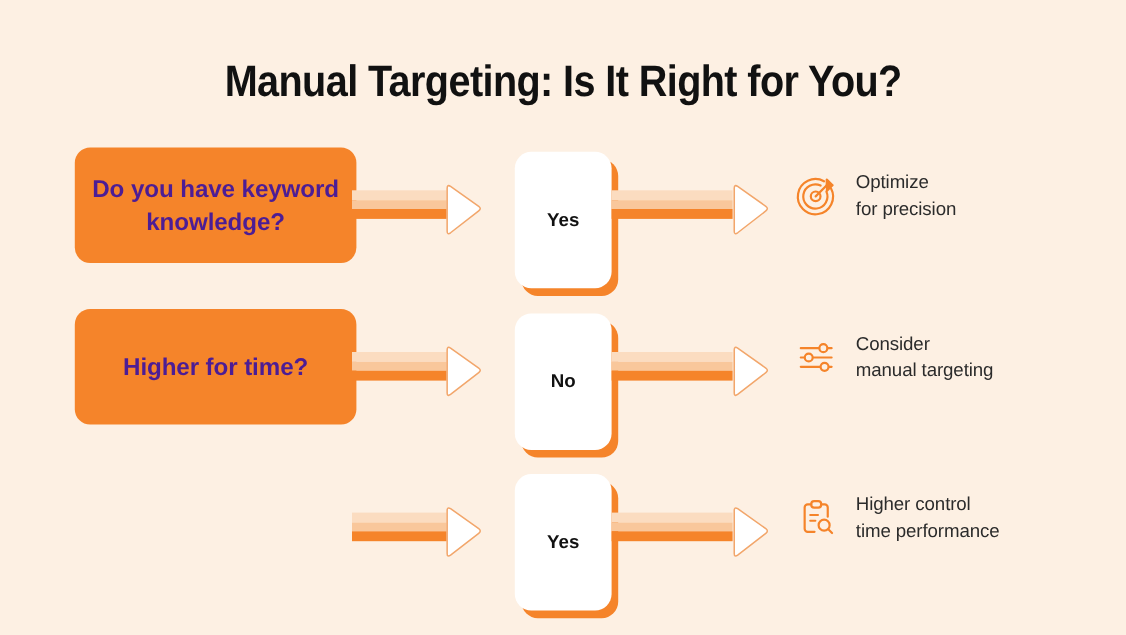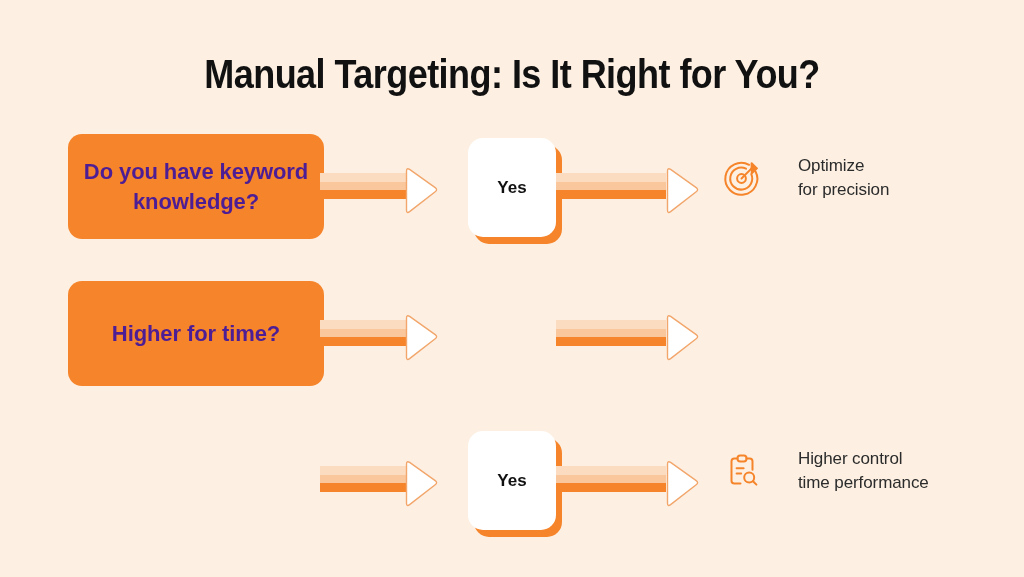--- a/index.html
+++ b/index.html
@@ -76,21 +76,21 @@
     width:38px; height:50px;
   }
   #arw-a-0, #arw-a-1, #arw-a-2 { left:402px; }
   #arw-b-0, #arw-b-1, #arw-b-2 { left:663px; }
   .arrow svg { display:block; width:38px; height:50px; overflow:visible; }
 
   
   .acard {
     position:absolute;
     left:468px; top:4px;
-    width:88px; height:99px;
+    width:88px; height:124px;
     background:#FFFFFF;
     border-radius:15px;
     display:flex; align-items:center; justify-content:center;
     box-shadow:6px 7px 0 0 #F5842A;
   }
   .acard .atext {
     color:#111111;
     font-size:17px;
     font-weight:bold;
   }
@@ -104,21 +104,20 @@
     gap:16px;
   }
   .result .ricon { width:40px; height:40px; flex:0 0 40px; }
   .result .ricon svg { display:block; width:40px; height:40px; }
   .result .rtext {
     color:#2B2B2B;
     font-size:17px;
     line-height:1.42;
     letter-spacing:-0.1px;
     white-space:pre-line;
-    margin-left:20px;
   }
 </style>
 </head>
 <body>
 
 <div class="title">Manual Targeting: Is It Right for You?</div>
 
 <div class="row" id="row-0">
 
   <div class="qbox">
@@ -180,33 +179,50 @@
     <div class="s2"></div>
     <div class="s3"></div>
   </div>
 
   <div class="arrow" id="arw-a-1">
     <svg viewBox="0 0 38 50">
         <path d="M4.5 5.2 Q4.5 1.5 7.6 3.4 L33.2 21.6 Q36 23.6 33.2 25.8 L7.6 45.6 Q4.5 47.8 4.5 44.2 Z" fill="#FFFFFF" stroke="#F2A66B" stroke-width="1.4" stroke-linejoin="round"></path>
       </svg>
   </div>
 
+  <div class="acard">
+    <div class="atext">No</div>
+  </div>
 
   <div class="bar" id="bar-b-1">
     <div class="s1"></div>
     <div class="s2"></div>
     <div class="s3"></div>
   </div>
 
   <div class="arrow" id="arw-b-1">
     <svg viewBox="0 0 38 50">
         <path d="M4.5 5.2 Q4.5 1.5 7.6 3.4 L33.2 21.6 Q36 23.6 33.2 25.8 L7.6 45.6 Q4.5 47.8 4.5 44.2 Z" fill="#FFFFFF" stroke="#F2A66B" stroke-width="1.4" stroke-linejoin="round"></path>
       </svg>
   </div>
 
+  <div class="result">
+    <div class="ricon">
+      <svg viewBox="0 0 40 40" fill="none" stroke="#F5842A" stroke-width="2" stroke-linecap="round">
+        <path d="M6 11.5h16.5M30.5 11.5H34"></path>
+        <circle cx="26.5" cy="11.5" r="3.6" fill="#FDF0E3"></circle>
+        <path d="M6 20h3.2M17.2 20H34"></path>
+        <circle cx="13.2" cy="20" r="3.6" fill="#FDF0E3"></circle>
+        <path d="M6 28.5h17.6M31.6 28.5H34"></path>
+        <circle cx="27.6" cy="28.5" r="3.6" fill="#FDF0E3"></circle>
+      </svg>
+    </div>
+    <div class="rtext">Consider
+manual targeting</div>
+  </div>
 </div>
 
 <div class="row" id="row-2">
 
 
   <div class="bar" id="bar-a-2">
     <div class="s1"></div>
     <div class="s2"></div>
     <div class="s3"></div>
   </div>

